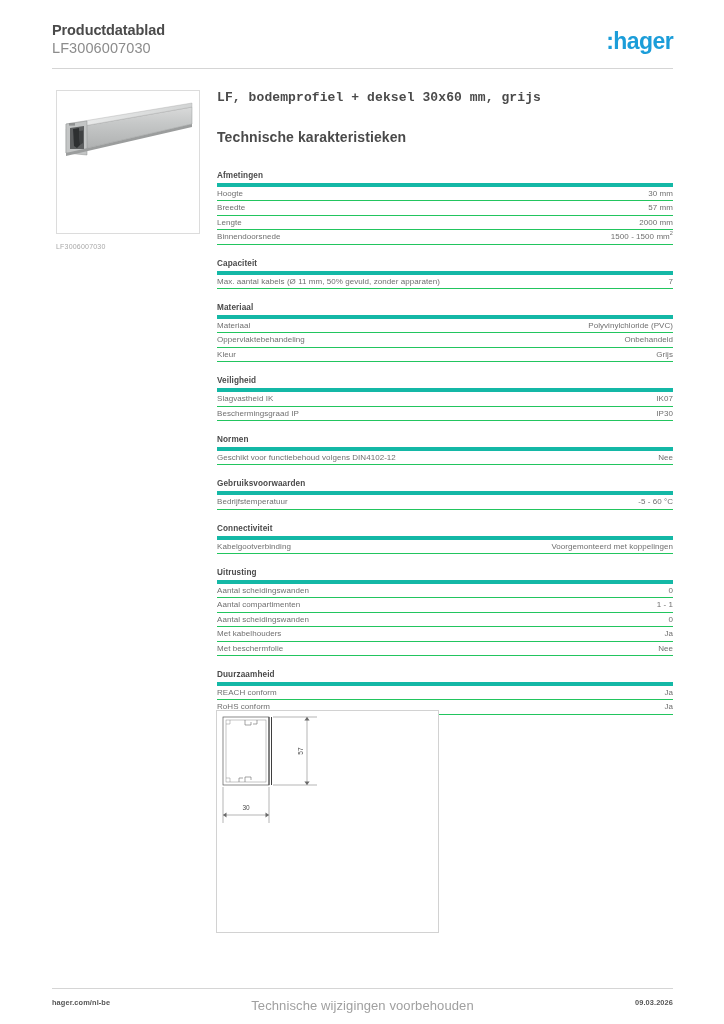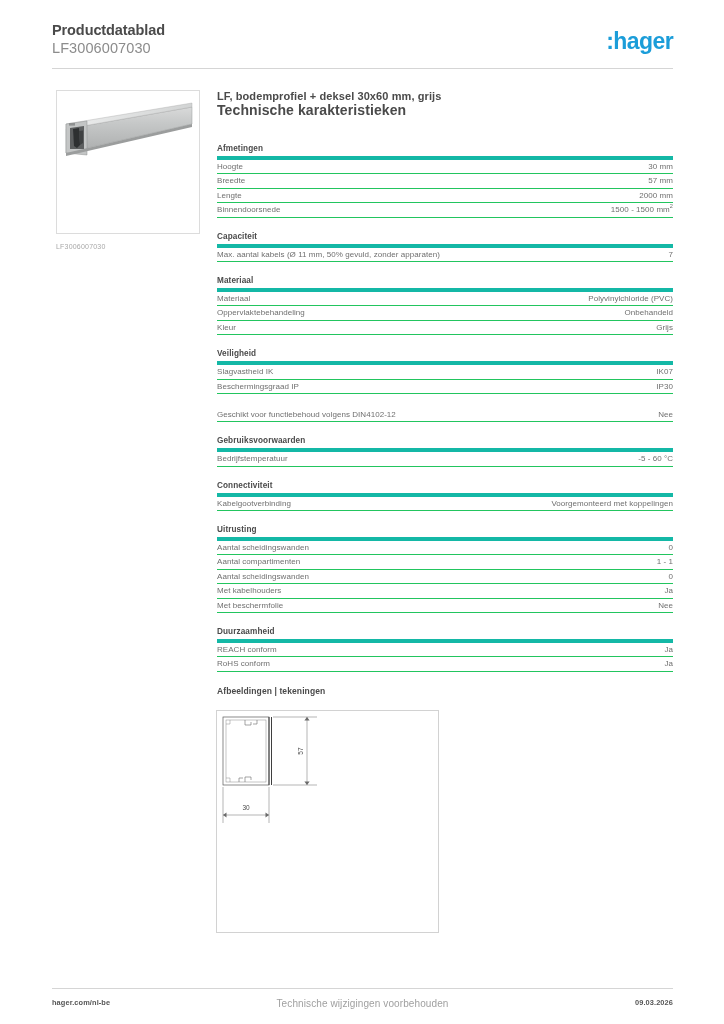--- a/index.html
+++ b/index.html
@@ -41,22 +41,22 @@
   .photo-inner { position: absolute; left: 0; top: 0; width: 144px; height: 144px; }
   .photo-caption {
     position: absolute; left: 56px; top: 243px;
     font-size: 7px; color: #a8a8a8; letter-spacing: 0.2px;
   }
 
   
   .specs { position: absolute; left: 217px; top: 90px; width: 456px; }
 
   .product-name {
-    font-size: 11px; font-weight: bold; color: #4a4a4a;
-    letter-spacing: 0.1px; 
+    font-size: 13px; font-weight: bold; color: #4a4a4a;
+    letter-spacing: 0.1px; margin-bottom: 24px; font-family: Liberation Mono, monospace;
   }
   .tech-heading {
     font-size: 14px; font-weight: bold; color: #4a4a4a;
     letter-spacing: 0.1px; margin-bottom: 26px;
   }
 
   .group { margin-bottom: 14px; }
   .group-title {
     font-size: 8.2px; font-weight: bold; color: #4a4a4a;
     letter-spacing: 0.1px; padding-bottom: 3px;
@@ -93,21 +93,21 @@
     position: absolute; left: 52px; top: 988px; width: 621px;
     height: 1px; background: #d5d5d5;
   }
   .footer { position: absolute; left: 52px; top: 998px; width: 621px; height: 12px; }
   .f-left {
     position: absolute; left: 0; top: 0;
     font-size: 7.4px; font-weight: bold; color: #555; letter-spacing: 0.1px;
   }
   .f-center {
     position: absolute; left: 50%; top: 0; transform: translateX(-50%);
-    font-size: 10px; color: #a0a0a0; letter-spacing: 0.1px; white-space: nowrap;
+    font-size: 13px; color: #a0a0a0; letter-spacing: 0.1px; white-space: nowrap;
   }
   .f-right {
     position: absolute; right: 0; top: 0;
     font-size: 7.4px; font-weight: bold; color: #555; letter-spacing: 0.1px;
   }
 </style>
 </head>
 <body>
 
 <div class="page">
@@ -203,20 +203,21 @@
           <div class="row">
             <div class="row-label">Slagvastheid IK</div>
             <div class="row-value">IK07</div>
           </div>
           <div class="row">
             <div class="row-label">Beschermingsgraad IP</div>
             <div class="row-value">IP30</div>
           </div>
         </div>
         <div class="group">
+          <div class="group-title">Normen</div>
           <div class="row">
             <div class="row-label">Geschikt voor functiebehoud volgens DIN4102-12</div>
             <div class="row-value">Nee</div>
           </div>
         </div>
         <div class="group">
           <div class="group-title">Gebruiksvoorwaarden</div>
           <div class="row">
             <div class="row-label">Bedrijfstemperatuur</div>
             <div class="row-value">-5 - 60 °C</div>

